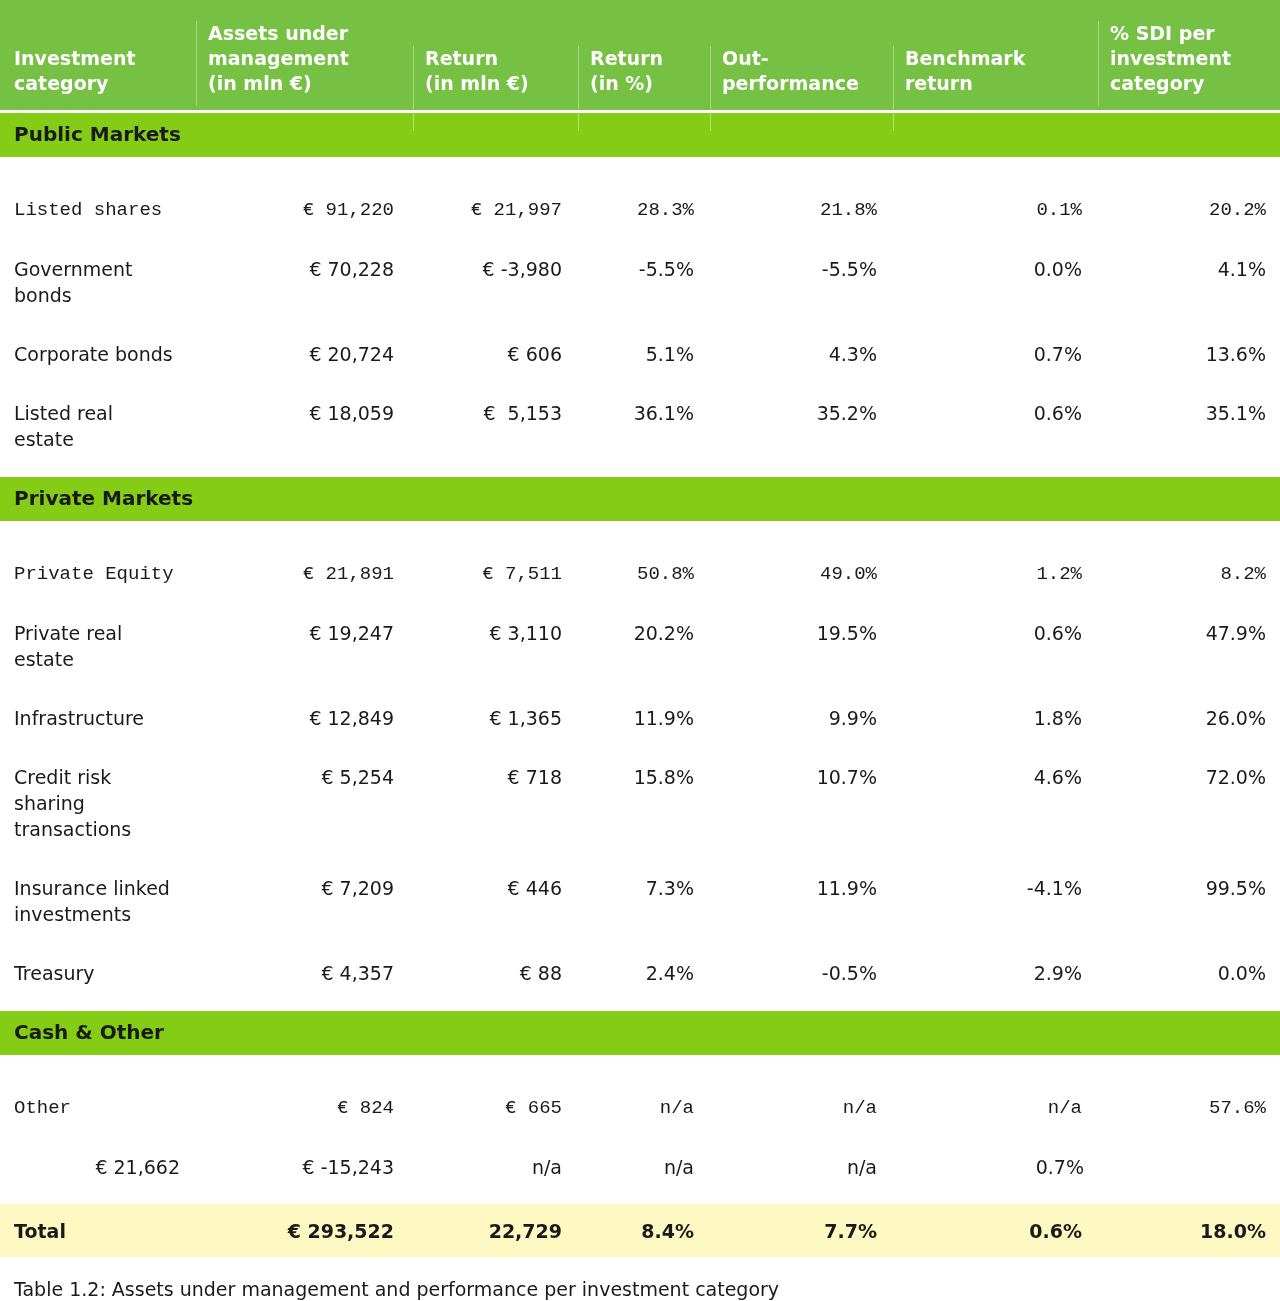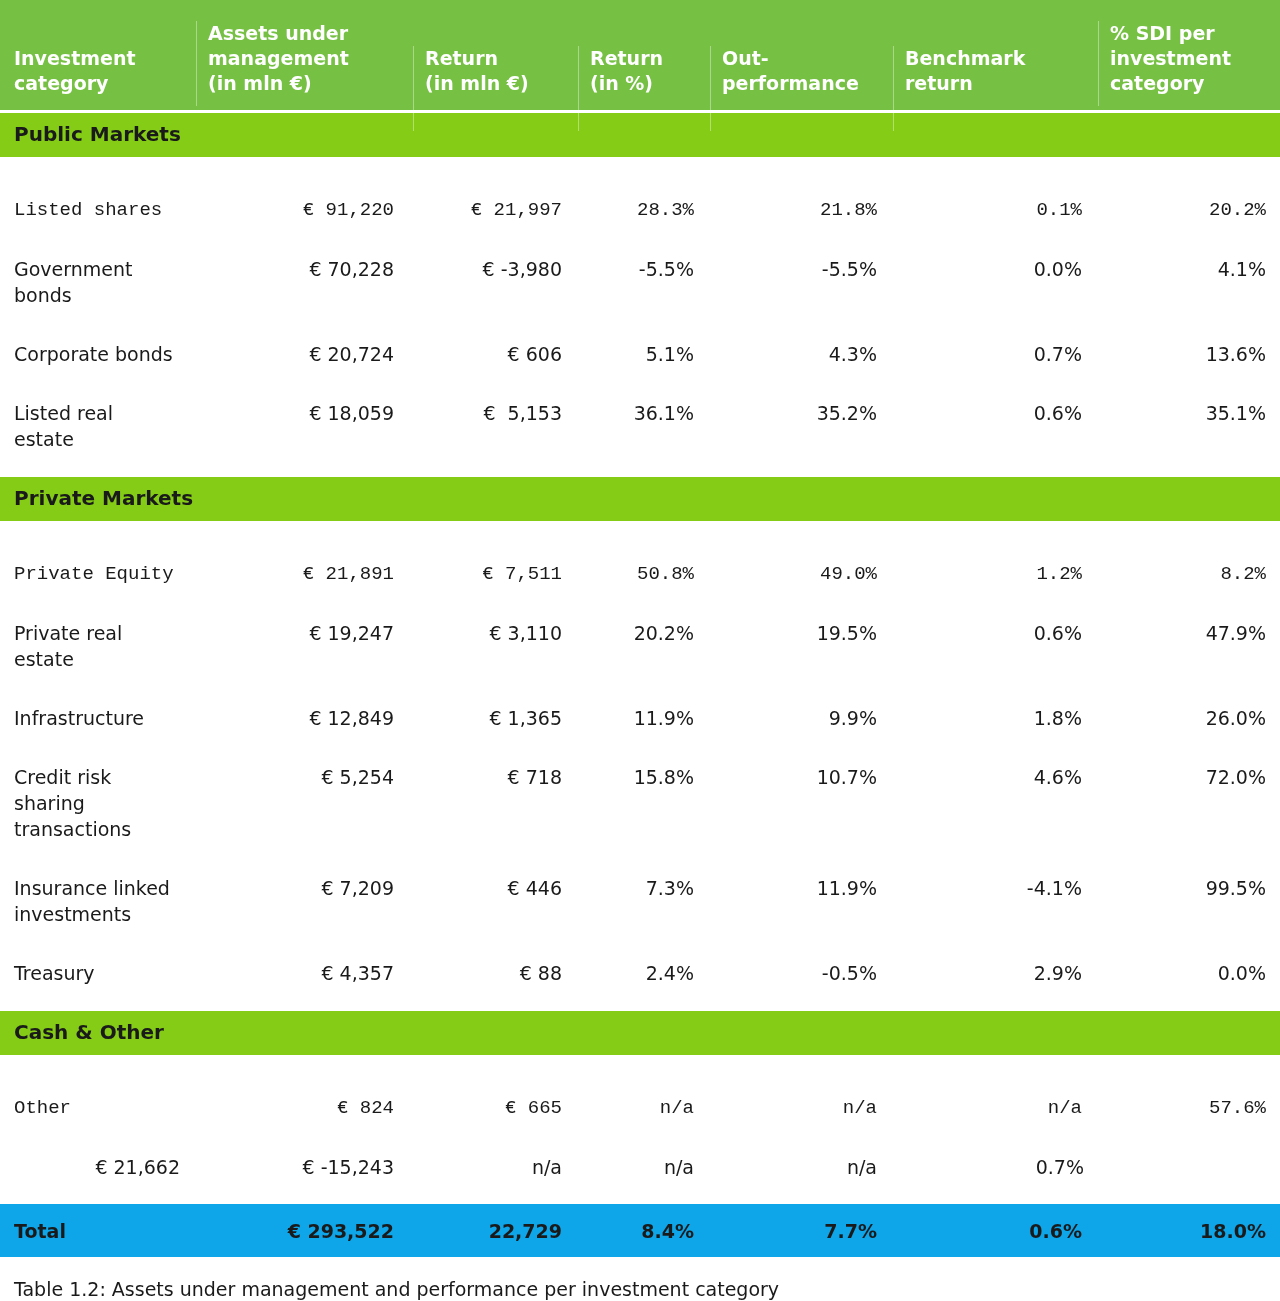--- a/index.html
+++ b/index.html
@@ -50,21 +50,21 @@
   
   .row.data { padding: 17px 0 16px; line-height: 26px; }
   .row.data.after-band { padding-top: 40px; font-family: Liberation Mono, monospace; }
   .cell { box-sizing: border-box; }
   .cell.label { padding-left: 14px; white-space: pre-line; }
   .cell.num { text-align: right; padding-right: 16px; white-space: pre; }
   .cell.num:nth-child(2) { padding-right: 19px; }
   .cell.num:last-child { padding-right: 14px; }
   
   .row.total {
-    background: #0ea5e9;
+    background: #fef9c3;
     font-weight: bold;
     margin-top: 8px;
     padding: 14px 0 13px;
     line-height: 26px;
   }
   
   .caption {
     margin: 19px 16px 0 14px;
     line-height: 26px;
   }

